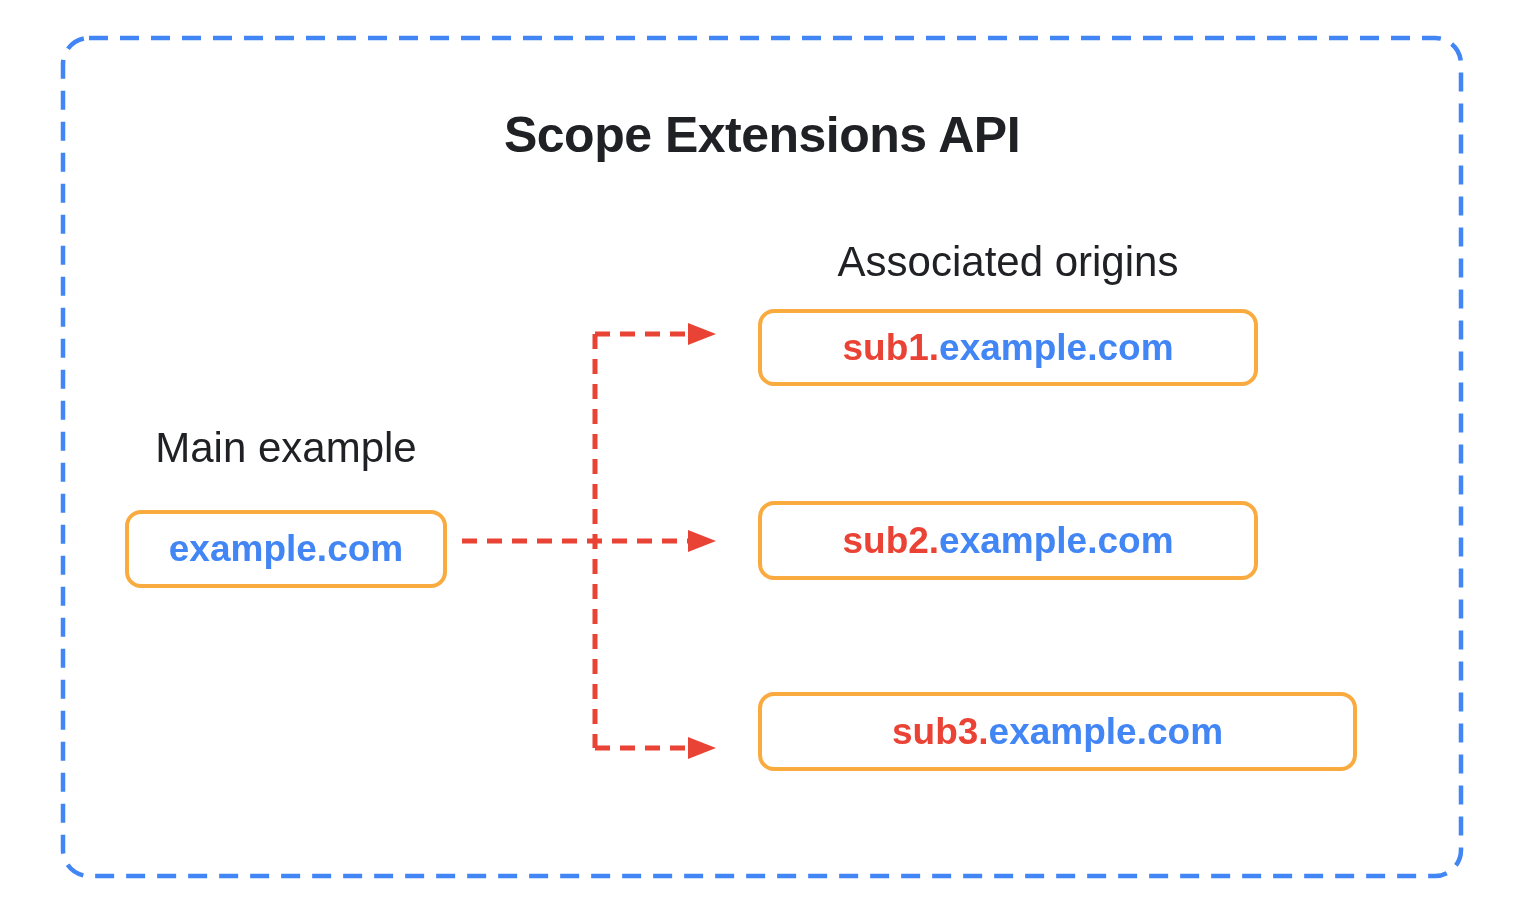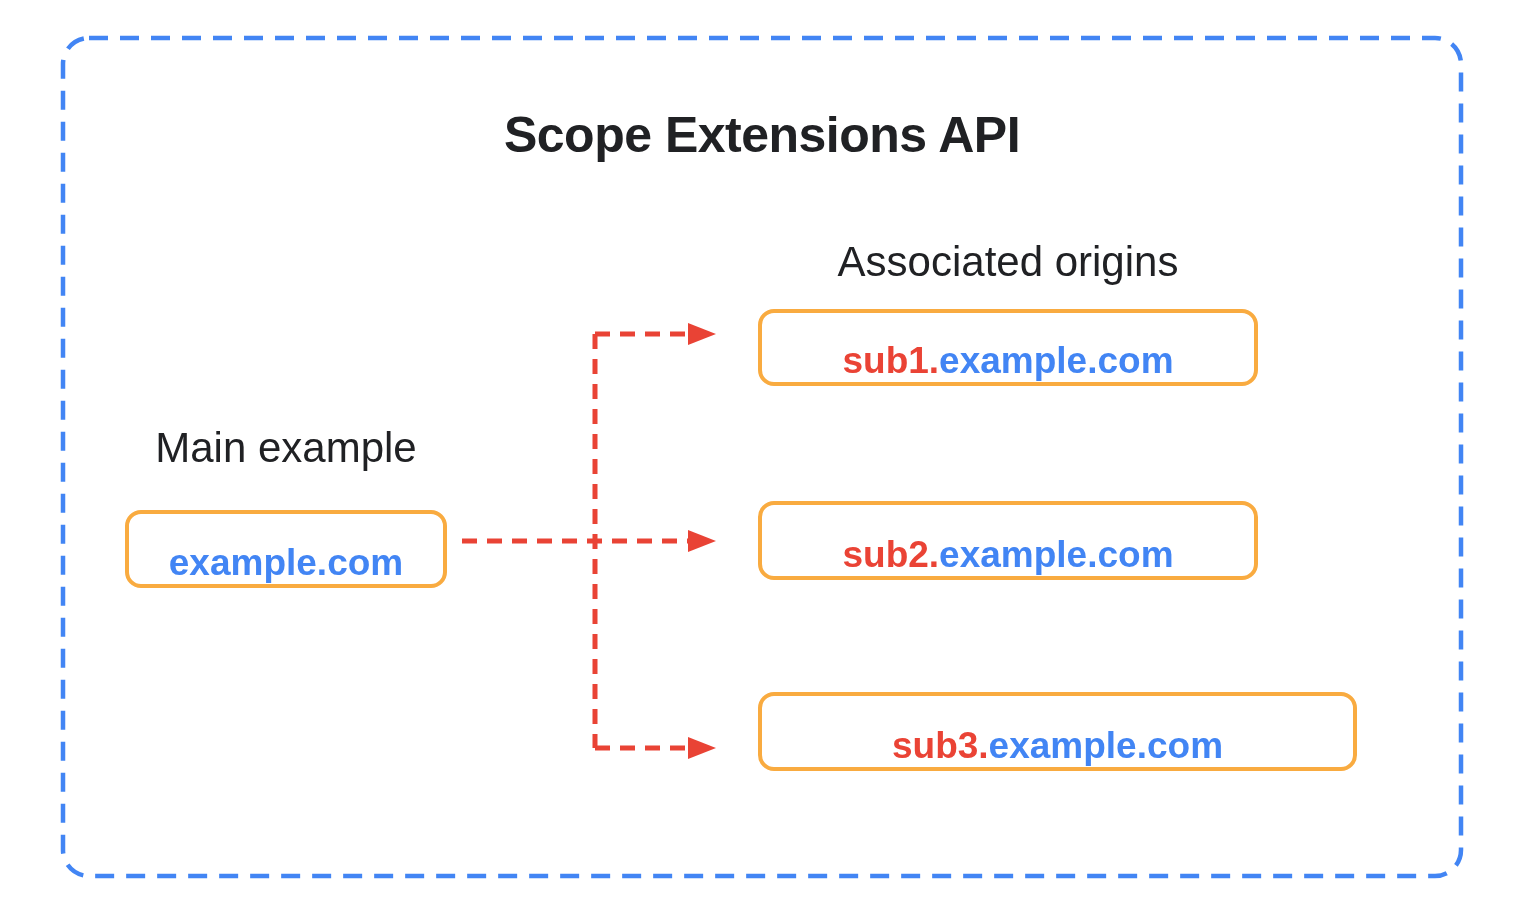--- a/index.html
+++ b/index.html
@@ -54,21 +54,21 @@
     text-align: center;
     font-size: 42px;
     font-weight: 400;
     color: var(--heading-text);
   }
   .label-main { left: 125px; top: 424px; width: 322px; }
   .label-associated { left: 758px; top: 218px; width: 500px; margin-top: 20px; }
   .origin-box {
     position: absolute;
     display: flex;
-    align-items: flex-end;
+    align-items: center;
     justify-content: center;
     background: #ffffff;
     border: 4.5px solid var(--box-border);
     border-radius: 16px;
     font-size: 37px;
     font-weight: 700;
     white-space: nowrap;
   }
   .box-main { left: 125px; top: 510px; width: 322px; height: 78px; }
   .box-sub1 { left: 758px; top: 309px; width: 500px; height: 77px; }

